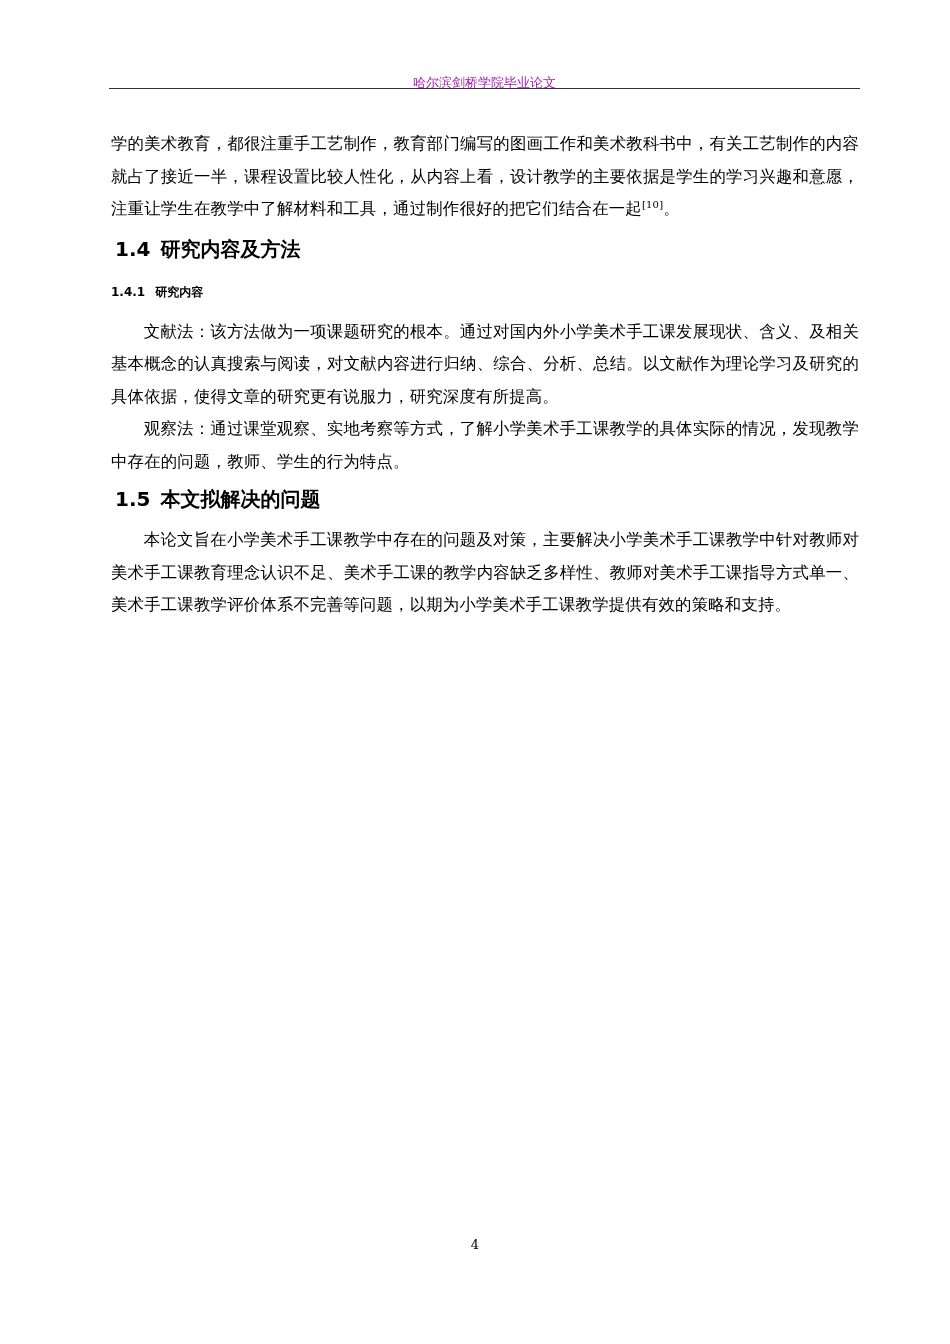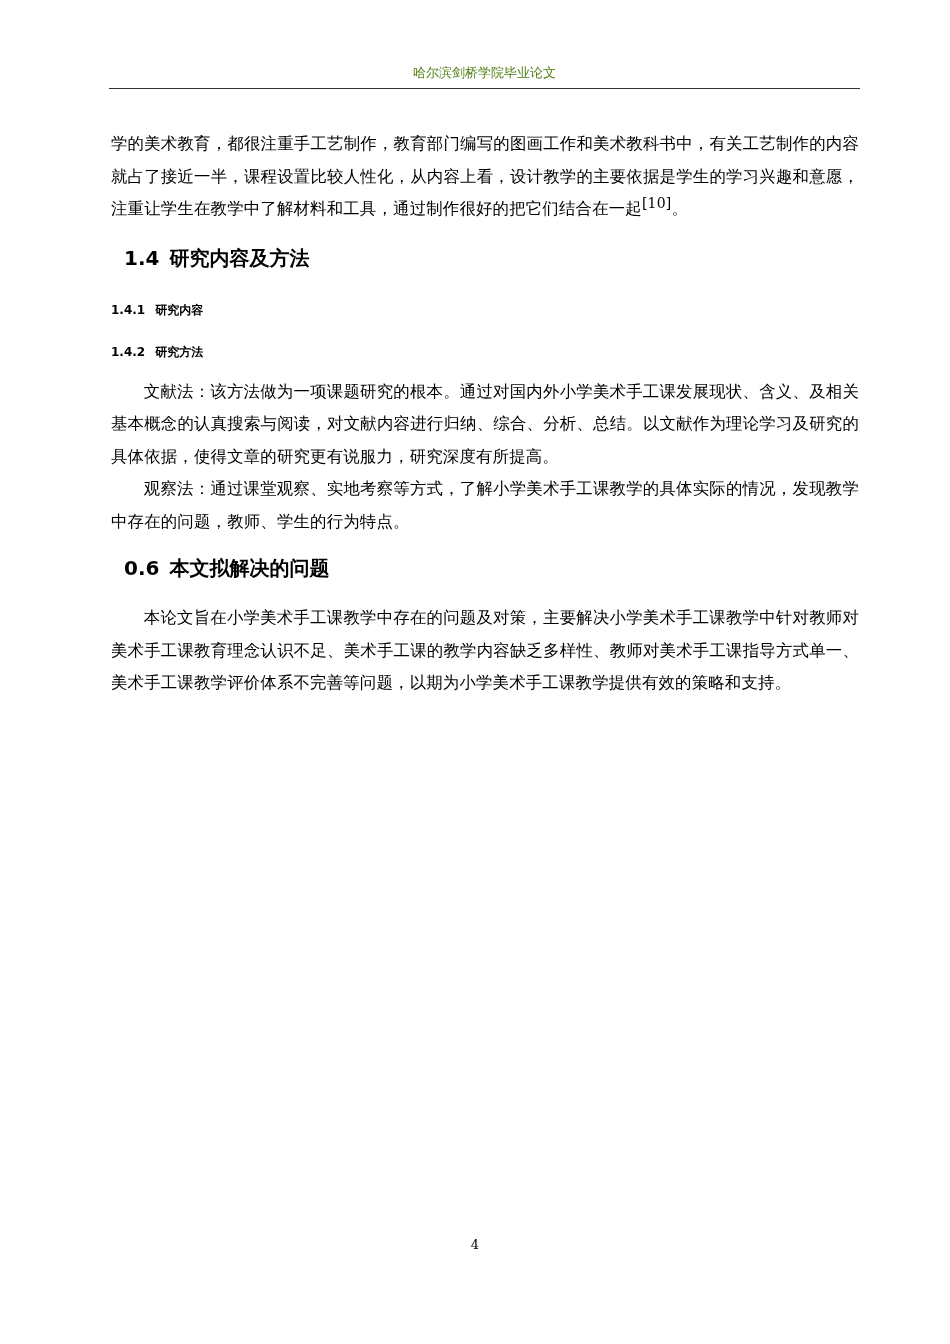--- a/index.html
+++ b/index.html
@@ -1,26 +1,26 @@
 <!DOCTYPE html>
 <html><head>
 <meta charset="utf-8">
 <style>
   html, body { margin: 0; padding: 0; background: #ffffff; }
   body { width: 950px; height: 1344px; position: relative; overflow: hidden;
          font-family: "DejaVu Serif", "Liberation Serif", serif; color: #000; }
-  .page-header { position: absolute; left: 109px; top: 64px; width: 751px; text-align: center;
-                 font-size: 13px; color: #4d7c0f; }
+  .page-header { position: absolute; left: 109px; top: 74px; width: 751px; text-align: center;
+                 font-size: 13px; color: #a21caf; }
   .header-rule { position: absolute; left: 109px; top: 88px; width: 751px; height: 0;
                  border-top: 1px solid #333; }
   .body { position: absolute; left: 111px; top: 128px; width: 748px; }
   .p { font-size: 16.4px; line-height: 32.5px; margin: 0; text-align: justify; letter-spacing: 0.2px; }
   .p.indent { text-indent: 2em; }
-  .sup { font-size: 14px; vertical-align: super; line-height: 0; }
-  .h2 { font-family: "DejaVu Sans", "Liberation Sans", sans-serif; font-size: 20px; margin: 13px;
+  .sup { font-size: 10px; vertical-align: super; line-height: 0; }
+  .h2 { font-family: "DejaVu Sans", "Liberation Sans", sans-serif; font-size: 20px; margin: 4px;
         line-height: 26px; padding-top: 6px; padding-bottom: 12px; }
   .h3 { font-family: "DejaVu Sans", "Liberation Sans", sans-serif; font-size: 12px; margin: 0;
         line-height: 24px; padding-top: 2px; padding-bottom: 12px; }
   .num { margin-right: 10px; }
   .page-number { position: absolute; left: 0; width: 950px; top: 1237px; text-align: center;
                  font-size: 13px; }
 </style>
 </head>
 <body>
 
@@ -29,23 +29,22 @@
 
 <div class="body">
   <p class="p"><span>学的美术教育，都很注重手工艺制作，教育部门编写的图画工作和美术教科书中，有关工艺制作的内容就占了接近一半，课程设置比较人性化，从内容上看，设计教学的主要依据是学生的学习兴趣和意愿，注重让学生在教学中了解材料和工具，通过制作很好的把它们结合在一起</span><span class="sup">[10]</span><span>。</span></p>
 
 
   <h2 class="h2"><span class="num">1.4</span><span>研究内容及方法</span></h2>
 
   <h3 class="h3"><span class="num">1.4.1</span><span>研究内容</span></h3>
 
 
-  <h3 class="h3" style="padding-top:6px"><span class="num">1.4.2</span><span>研究方法</span></h3>
 
   <p class="p indent">文献法：该方法做为一项课题研究的根本。通过对国内外小学美术手工课发展现状、含义、及相关基本概念的认真搜索与阅读，对文献内容进行归纳、综合、分析、总结。以文献作为理论学习及研究的具体依据，使得文章的研究更有说服力，研究深度有所提高。</p>
   <p class="p indent">观察法：通过课堂观察、实地考察等方式，了解小学美术手工课教学的具体实际的情况，发现教学中存在的问题，教师、学生的行为特点。</p>
 
-  <h2 class="h2" style="padding-top:4px;padding-bottom:8px"><span class="num">0.6</span><span>本文拟解决的问题</span></h2>
+  <h2 class="h2" style="padding-top:4px;padding-bottom:8px"><span class="num">1.5</span><span>本文拟解决的问题</span></h2>
 
   <p class="p indent">本论文旨在小学美术手工课教学中存在的问题及对策，主要解决小学美术手工课教学中针对教师对美术手工课教育理念认识不足、美术手工课的教学内容缺乏多样性、教师对美术手工课指导方式单一、美术手工课教学评价体系不完善等问题，以期为小学美术手工课教学提供有效的策略和支持。</p>
 </div>
 
 <div class="page-number">4</div>
 
 </body></html>

